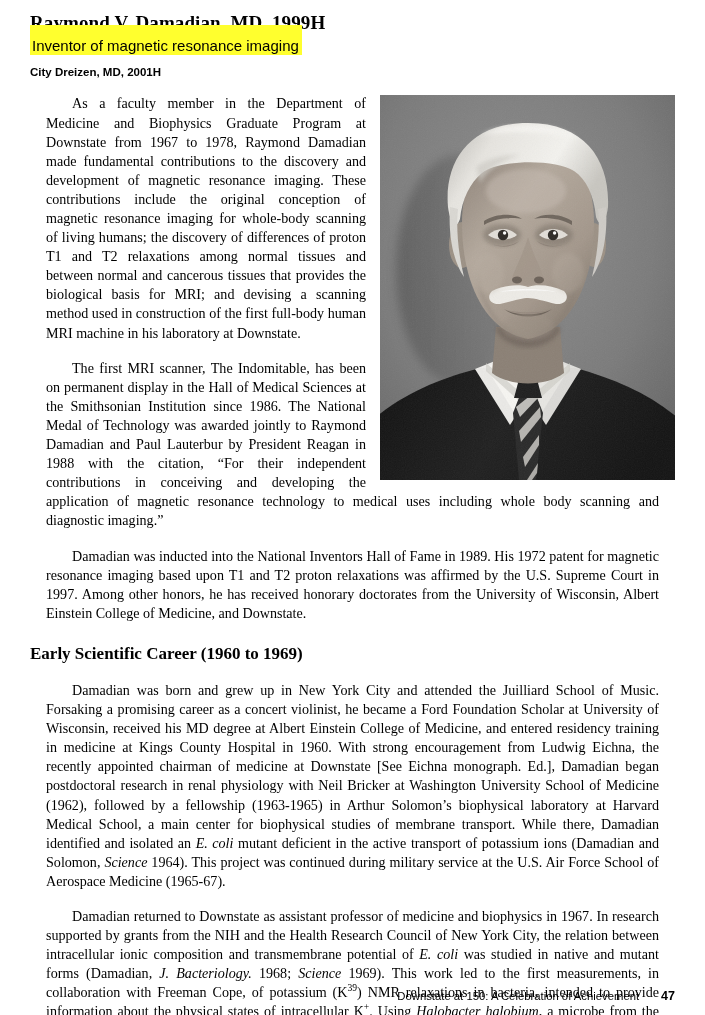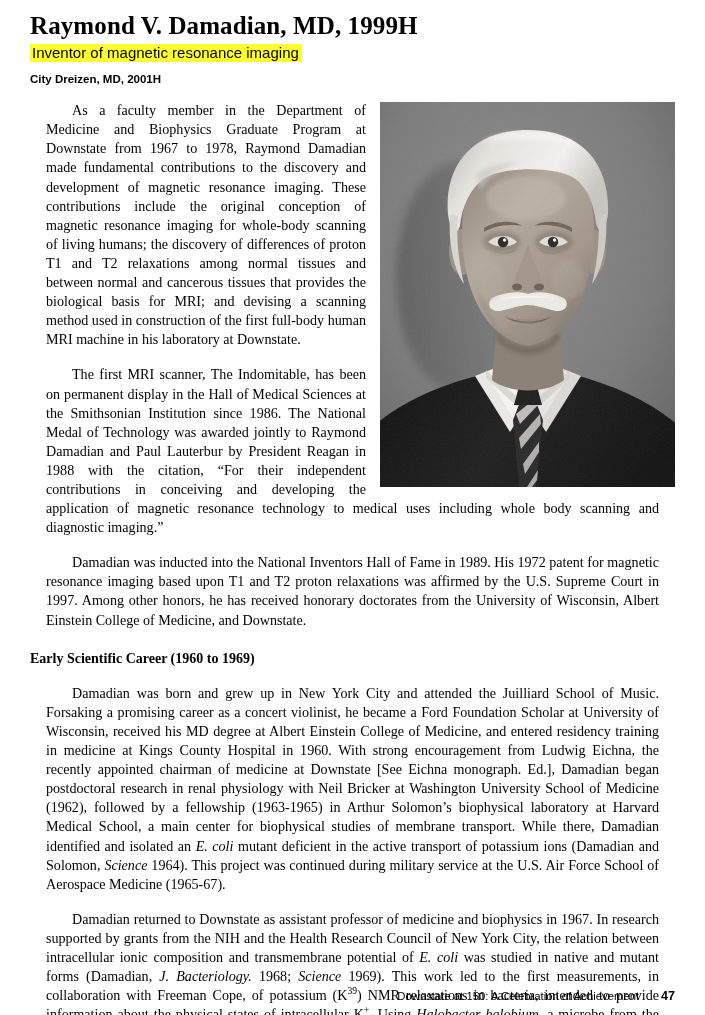--- a/index.html
+++ b/index.html
@@ -20,34 +20,34 @@
     position: absolute;
     left: 30px;
     top: 12px;
     width: 645px;
   }
 
   
   .title {
     font-family: "Liberation Serif", "DejaVu Serif", serif;
     font-weight: bold;
-    font-size: 25px;
+    font-size: 19px;
     line-height: 1.12;
     letter-spacing: 0.1px;
     margin: 0 0 3px 0;
     white-space: nowrap;
   }
   .subtitle-wrap {
     margin: 0 0 11px 0;
   }
   .subtitle {
     font-family: "Liberation Sans", "DejaVu Sans", sans-serif;
     font-size: 15px;
     line-height: 1.28;
-    padding: 0 3px 1px 2px;
+    padding: 12px 3px 1px 2px;
     display: inline;
     box-decoration-break: clone;
     -webkit-box-decoration-break: clone;
   }
   .author {
     font-family: "Liberation Sans", "DejaVu Sans", sans-serif;
     font-weight: bold;
     font-size: 11.5px;
     margin: 0 0 16px 0;
   }
@@ -67,21 +67,21 @@
     margin: 16px;
     font-size: 14.1px;
     line-height: 1.355;
     text-align: justify;
     text-indent: 26px;
     -webkit-hyphens: none;
     hyphens: none;
   }
 
   .section-head {
-    font-size: 14px;
+    font-size: 17px;
     font-weight: bold;
     margin: 20px 0 0 0;
     line-height: 1.3;
   }
   .section-head .paren { font-weight: bold; }
 
   i, .ital { }
   sup {
     font-size: 0.68em;
     vertical-align: super;

